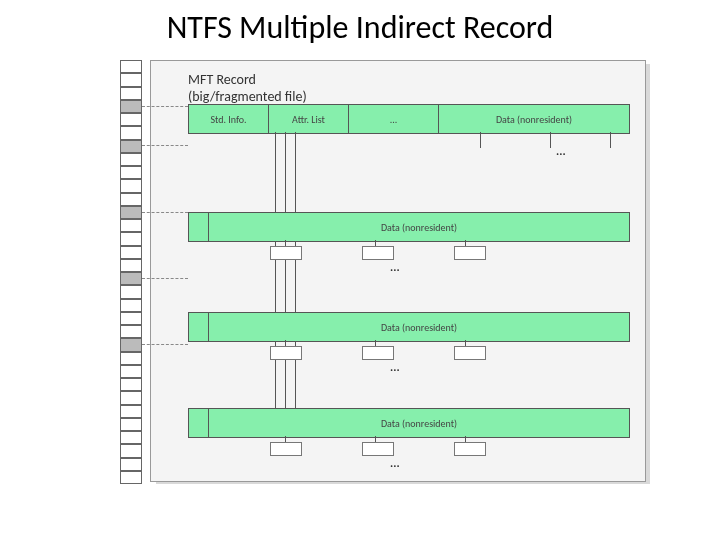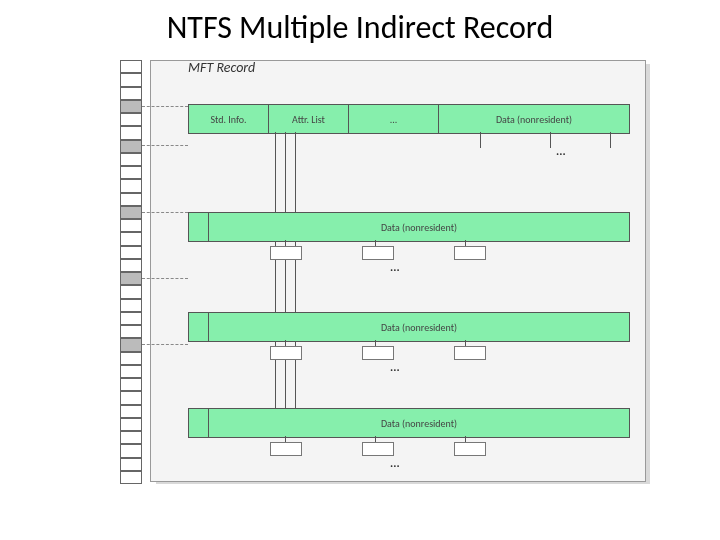--- a/index.html
+++ b/index.html
@@ -146,22 +146,23 @@
       <div class="mft-slot"></div>
       <div class="mft-slot"></div>
       <div class="mft-slot"></div>
       <div class="mft-slot"></div>
       <div class="mft-slot"></div>
       <div class="mft-slot"></div>
       <div class="mft-slot"></div>
       <div class="mft-slot"></div>
     </div>
 
-  <div class="label" style="left:98px; top:0;font-style:italic;">
+  <div class="label" style="left:98px; top:12px;">
     <span>MFT Record</span><br>
+    <span>(big/fragmented file)</span>
   </div>
 
   <div class="vdash" style="left:60px; top:42px; height:0;"></div>
 
   <div class="hline" style="left:52px; top:46px; width:46px; border-top:1px dashed #888; background:none; height:0;"></div>
   <div class="hline" style="left:52px; top:85px; width:46px; border-top:1px dashed #888; background:none; height:0;"></div>
   <div class="hline" style="left:52px; top:152px; width:46px; border-top:1px dashed #888; background:none; height:0;"></div>
   <div class="hline" style="left:52px; top:218px; width:46px; border-top:1px dashed #888; background:none; height:0;"></div>
   <div class="hline" style="left:52px; top:284px; width:46px; border-top:1px dashed #888; background:none; height:0;"></div>
 

